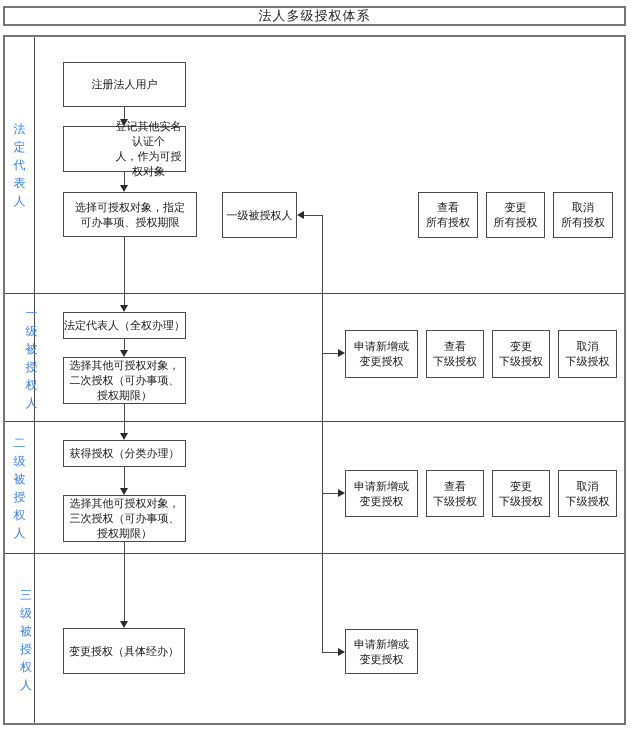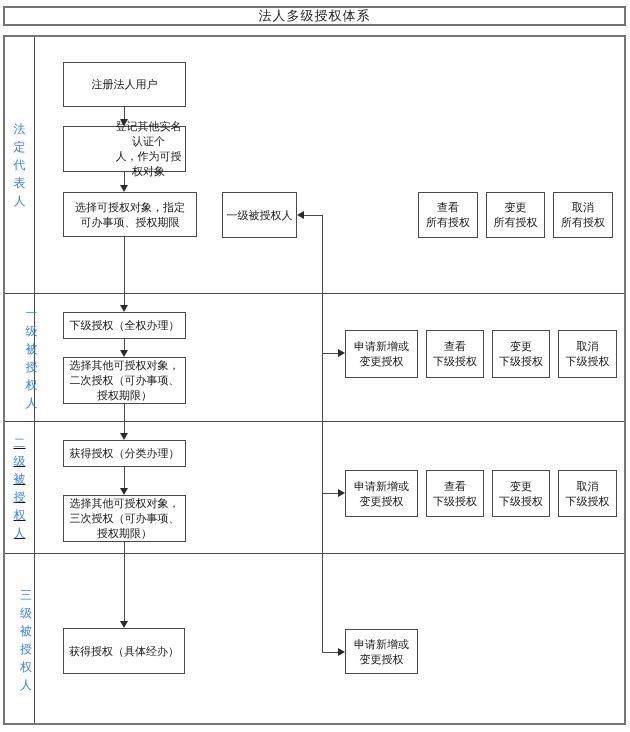--- a/index.html
+++ b/index.html
@@ -56,41 +56,41 @@
 <div class="hline" style="left:5px;top:293px;width:619px;"></div>
 <div class="hline" style="left:5px;top:421px;width:619px;"></div>
 <div class="hline" style="left:5px;top:553px;width:619px;"></div>
 
 <div class="abs v-label-cell" style="left:5px;top:37px;width:29px;height:256px;">
   <div class="v-label">法定代表人</div>
 </div>
 <div class="abs v-label-cell" style="left:17px;top:294px;width:29px;height:127px;">
   <div class="v-label">一级被授权人</div>
 </div>
-<div class="abs v-label-cell" style="left:5px;top:422px;width:29px;height:131px;text-decoration:underline;">
+<div class="abs v-label-cell" style="left:5px;top:422px;width:29px;height:131px;">
   <div class="v-label">二级被授权人</div>
 </div>
 <div class="abs v-label-cell" style="left:5px;top:554px;width:29px;height:171px;padding-left:13px;">
   <div class="v-label">三级被授权人</div>
 </div>
 
 <div class="abs box" style="left:63px;top:62px;width:123px;height:45px;">注册法人用户</div>
 <div class="abs box" style="left:63px;top:126px;width:123px;height:46px;padding-left:48px;">登记其他实名认证个
 人，作为可授权对象</div>
 <div class="abs box" style="left:63px;top:192px;width:134px;height:45px;">选择可授权对象，指定
 可办事项、授权期限</div>
 <div class="abs box" style="left:222px;top:192px;width:75px;height:46px;">一级被授权人</div>
 <div class="abs box" style="left:418px;top:192px;width:60px;height:46px;">查看
 所有授权</div>
 <div class="abs box" style="left:486px;top:192px;width:59px;height:46px;">变更
 所有授权</div>
 <div class="abs box" style="left:553px;top:192px;width:60px;height:46px;">取消
 所有授权</div>
 
-<div class="abs box" style="left:63px;top:312px;width:123px;height:27px;">下级授权（全权办理）</div>
+<div class="abs box" style="left:63px;top:312px;width:123px;height:27px;">法定代表人（全权办理）</div>
 <div class="abs box" style="left:63px;top:357px;width:123px;height:47px;">选择其他可授权对象，
 二次授权（可办事项、
 授权期限）</div>
 <div class="abs box" style="left:345px;top:330px;width:73px;height:48px;">申请新增或
 变更授权</div>
 <div class="abs box" style="left:426px;top:330px;width:58px;height:48px;">查看
 下级授权</div>
 <div class="abs box" style="left:492px;top:330px;width:58px;height:48px;">变更
 下级授权</div>
 <div class="abs box" style="left:558px;top:330px;width:59px;height:48px;">取消
@@ -102,21 +102,21 @@
 授权期限）</div>
 <div class="abs box" style="left:345px;top:470px;width:73px;height:47px;">申请新增或
 变更授权</div>
 <div class="abs box" style="left:426px;top:470px;width:58px;height:47px;">查看
 下级授权</div>
 <div class="abs box" style="left:492px;top:470px;width:58px;height:47px;">变更
 下级授权</div>
 <div class="abs box" style="left:558px;top:470px;width:59px;height:47px;">取消
 下级授权</div>
 
-<div class="abs box" style="left:63px;top:628px;width:122px;height:46px;">获得授权（具体经办）</div>
+<div class="abs box" style="left:63px;top:628px;width:122px;height:46px;">变更授权（具体经办）</div>
 <div class="abs box" style="left:345px;top:629px;width:73px;height:45px;">申请新增或
 变更授权</div>
 
 <div class="vline" style="left:124px;top:107px;height:13px;"></div>
 <div class="arrow-down" style="left:120px;top:119px;"></div>
 
 <div class="vline" style="left:124px;top:172px;height:14px;"></div>
 <div class="arrow-down" style="left:120px;top:185px;"></div>
 
 <div class="vline" style="left:124px;top:237px;height:69px;"></div>

